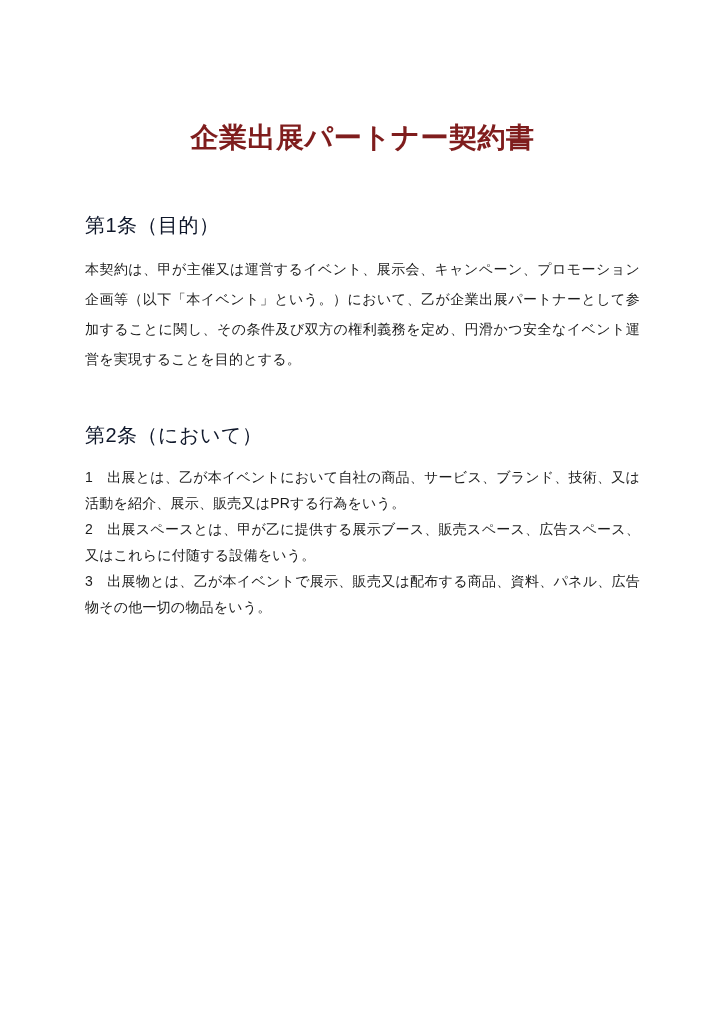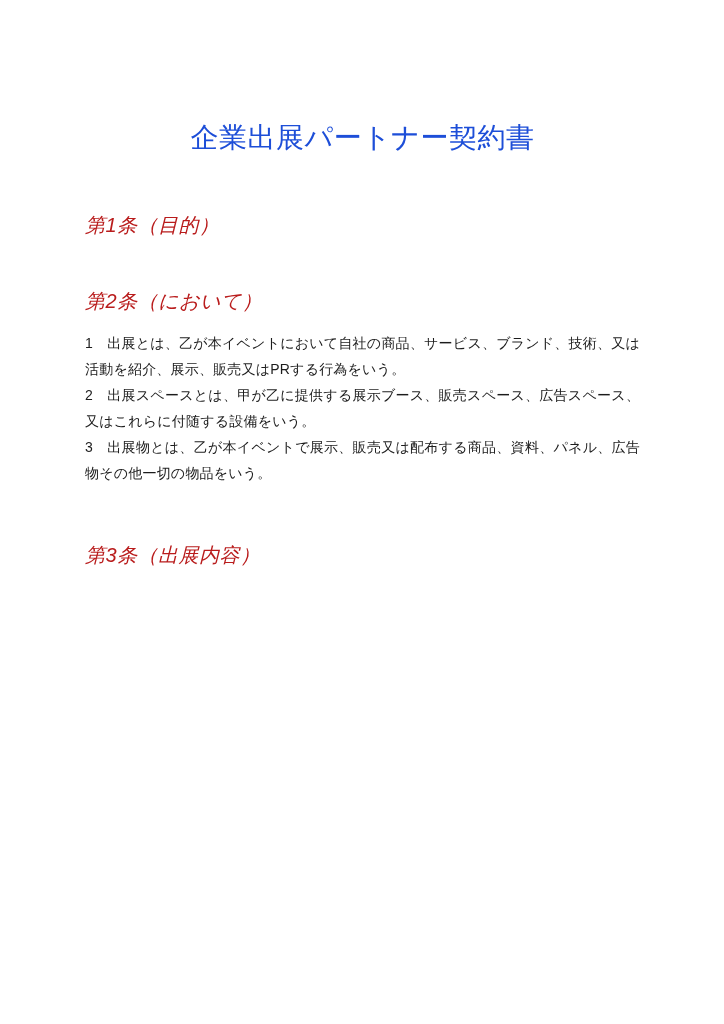--- a/index.html
+++ b/index.html
@@ -16,44 +16,43 @@
     box-sizing: border-box;
     padding: 118px 84px 0 85px;
     font-family: "Liberation Sans", "DejaVu Sans", sans-serif;
     color: #1c1c1c;
     overflow: hidden;
   }
   .doc-title {
     margin: 0;
     font-size: 28px;
     line-height: 40px;
-    font-weight: 400;
+    font-weight: 700;
     text-align: center;
     letter-spacing: 0.5px;
-    color: #1d4ed8;
+    color: #7f1d1d;
   }
   .body-text {
     margin: 0;
     font-size: 14px;
     line-height: 30px;
     font-weight: 400;
     text-align: justify;
     letter-spacing: 0.2px;
   }
   .preamble {
     margin-top: 48px;
   }
   .section-heading {
     margin: 0;
     font-size: 20px;
     line-height: 30px;
     font-weight: 400;
-    color: #b91c1c;
+    color: #0f172a;
     letter-spacing: 0.5px;
-    font-style: italic;
   }
   .heading-1 { margin-top: 52px; }
   .heading-2 { margin-top: 46px; }
   .heading-3 { margin-top: 54px; }
   .section-body {
     margin-top: 14px;
   }
   .def-list {
     margin-top: 14px;
   }
@@ -69,25 +68,25 @@
 </head>
 <body>
 
 <div class="page">
 
   <h1 class="doc-title">企業出展パートナー契約書</h1>
 
 
   <h2 class="section-heading heading-1">第1条（目的）</h2>
 
+  <p class="body-text section-body">本契約は、甲が主催又は運営するイベント、展示会、キャンペーン、プロモーション企画等（以下「本イベント」という。）において、乙が企業出展パートナーとして参加することに関し、その条件及び双方の権利義務を定め、円滑かつ安全なイベント運営を実現することを目的とする。</p>
 
   <h2 class="section-heading heading-2">第2条（において）</h2>
 
 
   <div class="def-list">
     <p class="def-item">1　出展とは、乙が本イベントにおいて自社の商品、サービス、ブランド、技術、又は活動を紹介、展示、販売又はPRする行為をいう。</p>
     <p class="def-item">2　出展スペースとは、甲が乙に提供する展示ブース、販売スペース、広告スペース、又はこれらに付随する設備をいう。</p>
     <p class="def-item">3　出展物とは、乙が本イベントで展示、販売又は配布する商品、資料、パネル、広告物その他一切の物品をいう。</p>
   </div>
 
-  <h2 class="section-heading heading-3">第3条（出展内容）</h2>
 
 </div>
 
 </body></html>

